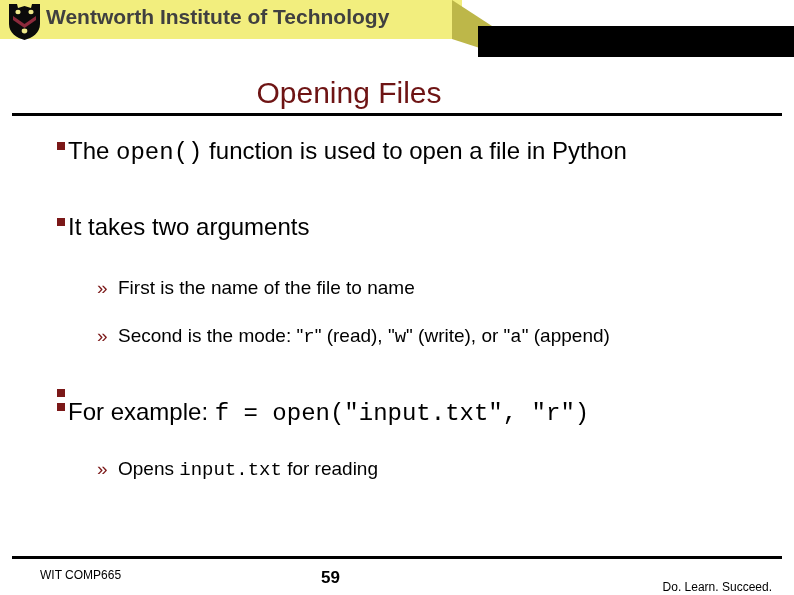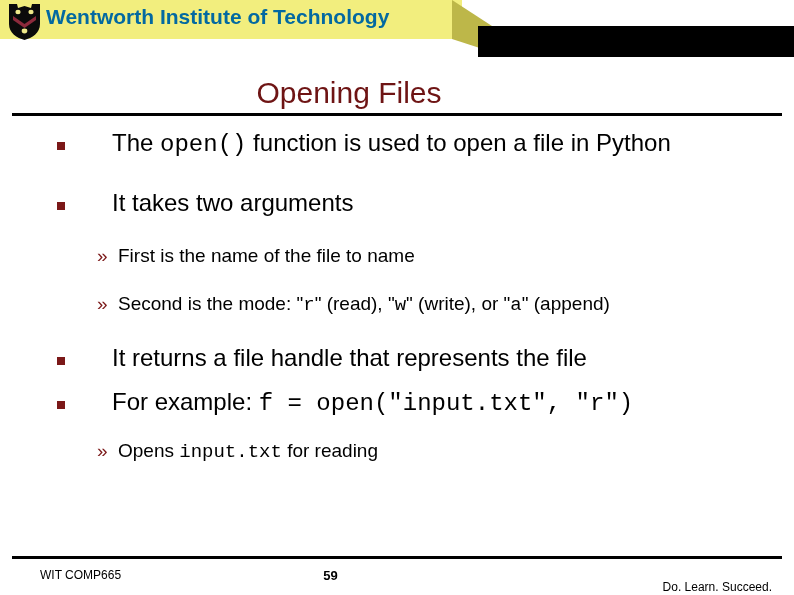--- a/index.html
+++ b/index.html
@@ -54,21 +54,21 @@
     top: 3px;
     width: 33px;
     height: 38px;
   }
   .wit-title {
     position: absolute;
     left: 46px;
     top: 5px;
     font-size: 21px;
     font-weight: bold;
-    color: #0369a1;
+    color: #404040;
     letter-spacing: 0px;
     white-space: nowrap;
   }
   .eng-title {
     position: absolute;
     left: 500px;
     top: 30px;
     font-size: 16px;
     color: #ffffff;
     white-space: nowrap;
@@ -100,23 +100,23 @@
     left: 0;
     top: 128px;
     width: 794px;
   }
   .bullet {
     position: relative;
     display: block;
     color: #000000;
   }
   .b1 {
-    padding-left: 112px;
+    padding-left: 68px;
     font-size: 24px;
-    line-height: 30px;
+    line-height: 46px;
     margin-bottom: 4px;
   }
   .b1 .mark {
     position: absolute;
     left: 57px;
     top: 14px;
     width: 8px;
     height: 8px;
     background: #7b1818;
   }
@@ -168,21 +168,21 @@
     top: 2px;
     white-space: nowrap;
   }
   .footer-center {
     position: absolute;
     left: 0;
     top: 2px;
     width: 661px;
     text-align: center;
     font-weight: bold;
-    font-size: 13px;
+    font-size: 17px;
   }
   .footer-right {
     position: absolute;
     right: 22px;
     top: 2px;
     white-space: nowrap;
     margin-top: 12px;
   }
 </style>
 </head>
@@ -233,21 +233,20 @@
 
   <div class="bullet b2">
     <span class="mark">»</span>
     <span><span>Second is the mode: "</span><span class="mono">r</span><span>" (read), "</span><span class="mono">w</span><span>" (write), or "</span><span class="mono">a</span><span>" (append)</span></span>
   </div>
 
   <div class="sp-4"></div>
 
   <div class="bullet b1">
     <span class="mark"></span>
-    <span>It returns a file handle that represents the file</span>
   </div>
 
   <div class="sp-5"></div>
 
   <div class="bullet b1">
     <span class="mark"></span>
     <span><span>For example: </span><span class="mono">f = open("input.txt", "r")</span></span>
   </div>
 
   <div class="sp-3"></div>

